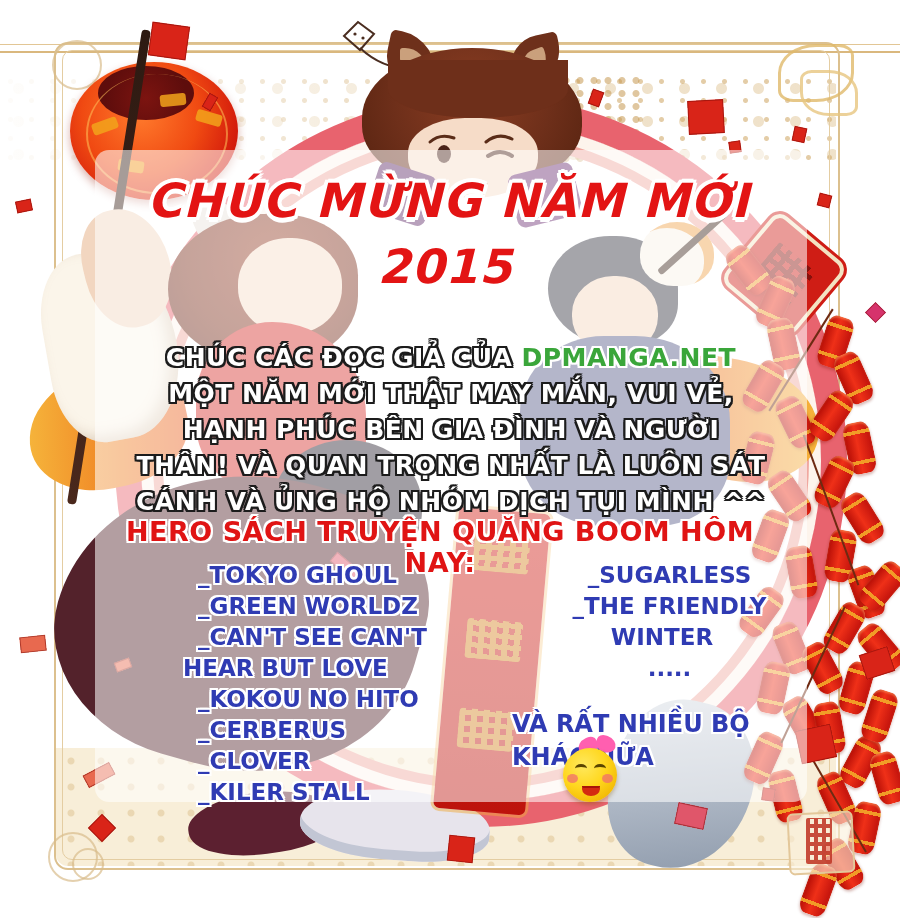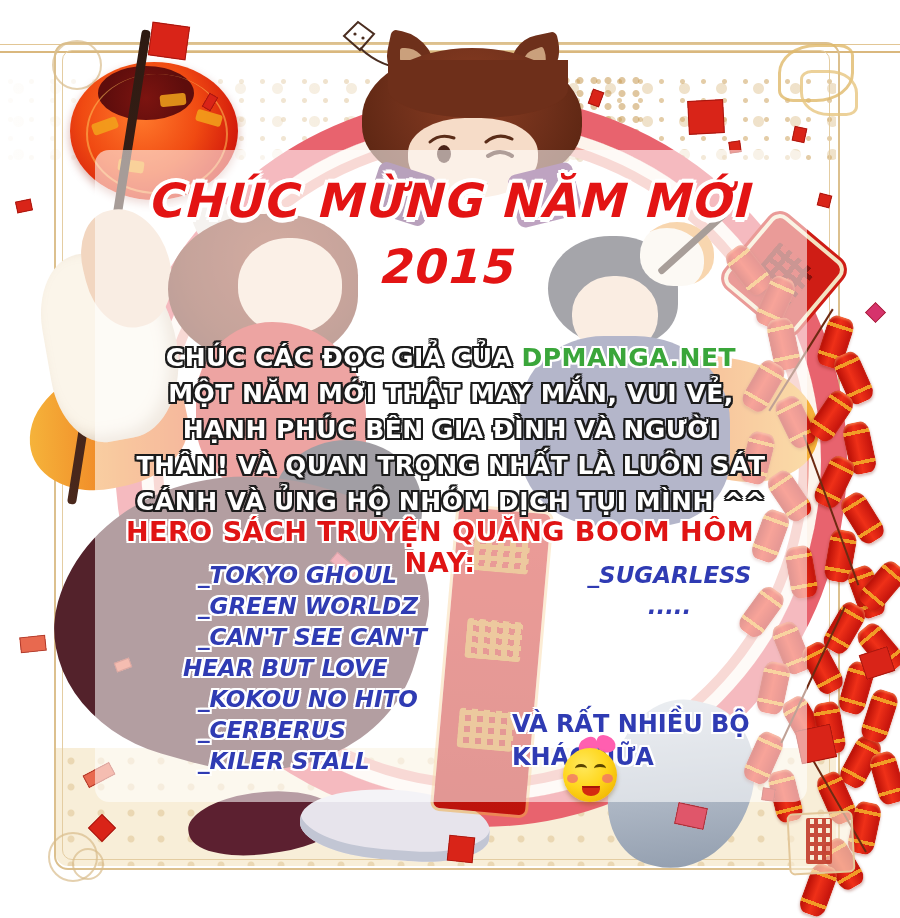--- a/index.html
+++ b/index.html
@@ -104,21 +104,21 @@
   .o-wht-big{text-shadow:-4px 0 0 #fff,4px 0 0 #fff,0 -4px 0 #fff,0 4px 0 #fff,-3px -3px 0 #fff,3px -3px 0 #fff,-3px 3px 0 #fff,3px 3px 0 #fff,0 5px 0 #fff;}
   .title{left:115px;top:168px;width:672px;text-align:center;color:#e31414;
          font-size:47px;font-weight:bold;font-style:italic;letter-spacing:1px;line-height:66px;transform:skewX(-3deg);}
   .greeting{left:135px;top:340px;width:632px;text-align:center;color:#ffffff;
          font-size:25px;font-weight:bold;line-height:36px;letter-spacing:.5px;}
   .site{color:#3aa63a;text-shadow:-2px -2px 0 #fff,2px -2px 0 #fff,-2px 2px 0 #fff,2px 2px 0 #fff,-2px 0 0 #fff,2px 0 0 #fff,0 -2px 0 #fff,0 2px 0 #fff;}
   .list-heading{left:110px;top:516px;width:660px;text-align:center;color:#e01414;font-size:27px;font-weight:bold;letter-spacing:.5px;}
   .serieslist{color:#2f3bb3;font-size:23px;font-weight:bold;line-height:31px;}
   .list-left{left:183px;top:560px;width:305px;}
   .list-right{left:512px;top:560px;width:300px;text-align:center;}
-  .list-item{text-indent:15px;font-style:italic;}
+  .list-item{text-indent:15px;}
   .more-note{left:512px;top:708px;width:290px;color:#2f3bb3;font-size:24px;font-weight:bold;line-height:33px;}
 
   
   .emoji{left:563px;top:748px;width:54px;height:54px;border-radius:50%;
      background:radial-gradient(circle at 38% 32%, #ffe95e 0%, #ffd71e 45%, #f0b400 85%);
      box-shadow:0 3px 4px rgba(120,80,0,.35);}
   .emo-bow-l{left:578px;top:738px;width:20px;height:16px;background:#ff5fb0;border-radius:60% 40% 50% 50%;transform:rotate(-24deg);}
   .emo-bow-r{left:596px;top:736px;width:20px;height:16px;background:#ff5fb0;border-radius:40% 60% 50% 50%;transform:rotate(18deg);}
   .emo-eye{width:12px;height:6px;border-top:3px solid #5a4500;border-radius:50%;}
   .emo-blush{width:11px;height:9px;background:rgba(240,110,110,.75);border-radius:50%;}
@@ -289,24 +289,26 @@
     </div>
 
     <div class="abs list-heading o-wht">HERO SÁCH TRUYỆN QUĂNG BOOM HÔM NAY:</div>
 
     <div class="abs serieslist list-left o-wht" id="list-left">
         <div class="list-item">_TOKYO GHOUL</div>
         <div class="list-item">_GREEN WORLDZ</div>
         <div class="list-item">_CAN'T SEE CAN'T HEAR BUT LOVE</div>
         <div class="list-item">_KOKOU NO HITO</div>
         <div class="list-item">_CERBERUS</div>
+        <div class="list-item">_CLOVER</div>
         <div class="list-item">_KILER STALL</div>
       </div>
     <div class="abs serieslist list-right o-wht" id="list-right">
         <div class="list-item">_SUGARLESS</div>
+        <div class="list-item">_THE FRIENDLY WINTER</div>
         <div class="list-item">.....</div>
       </div>
 
     <div class="abs more-note o-wht">VÀ RẤT NHIỀU BỘ KHÁC NỮA</div>
 
     <div class="abs emo-bow-l"></div>
     <div class="abs emo-bow-r"></div>
     <div class="abs emoji">
       <div class="abs emo-eye" style="left:12px;top:16px;"></div>
       <div class="abs emo-eye" style="left:31px;top:16px;"></div>

